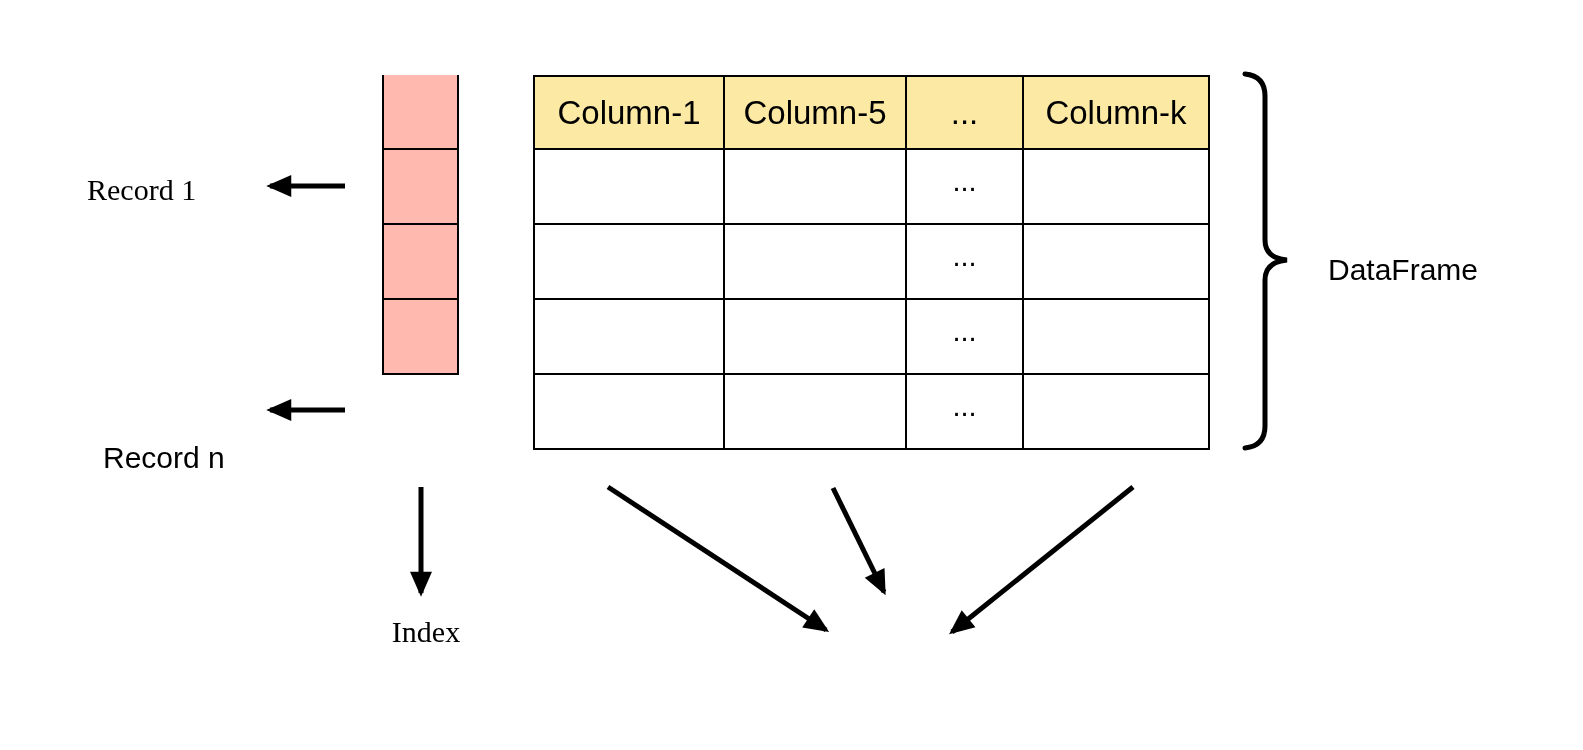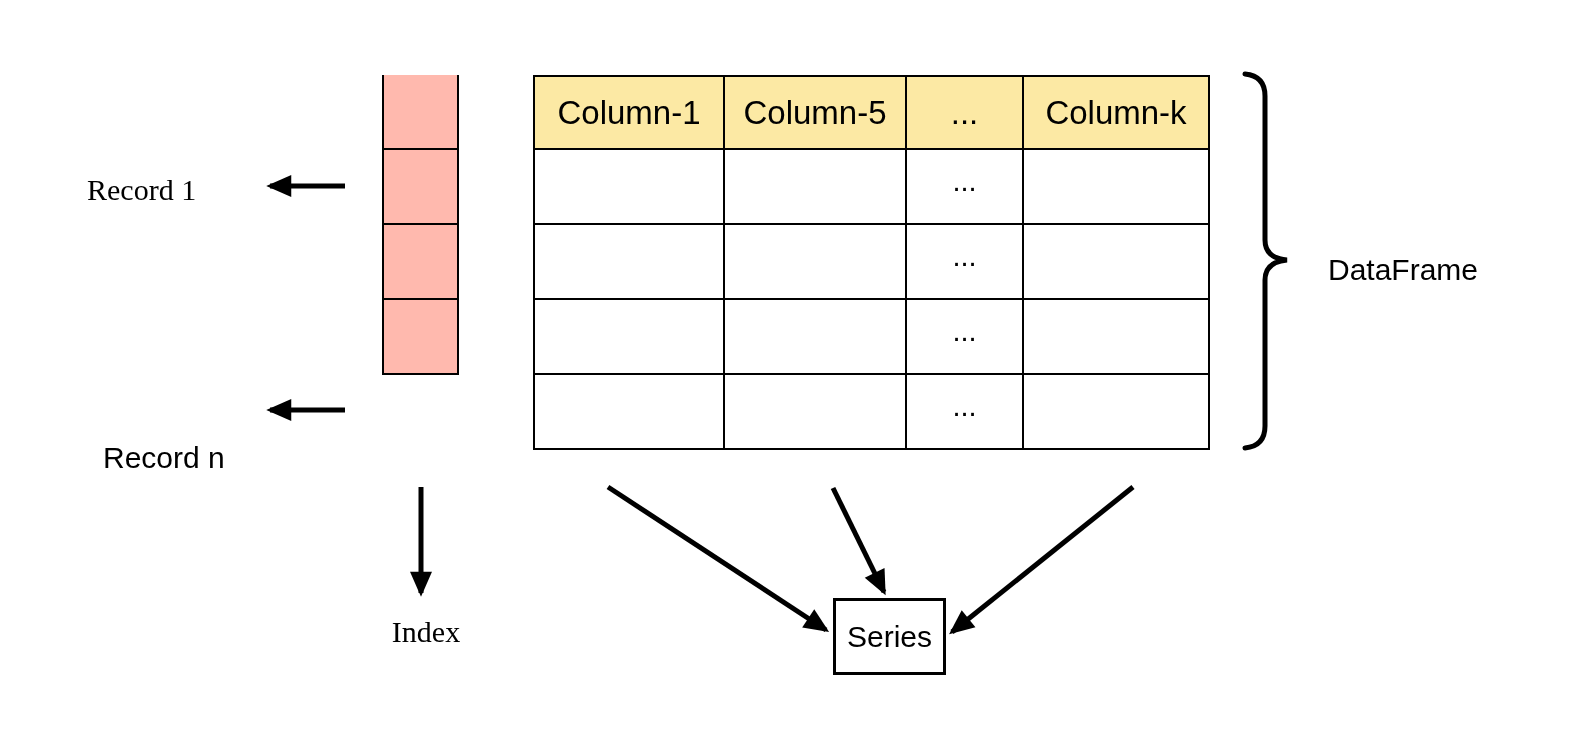--- a/index.html
+++ b/index.html
@@ -196,19 +196,16 @@
       </tr>
     </tbody>
   </table>
 
   <div class="label record1">Record 1</div>
 
   <div class="label recordn">Record n</div>
 
   <div class="label index-label">Index</div>
 
-  <div class="series-box">
-    <span>Series</span>
-  </div>
 
   <div class="label dataframe-label">DataFrame</div>
 
 </div>
 
 </body></html>

